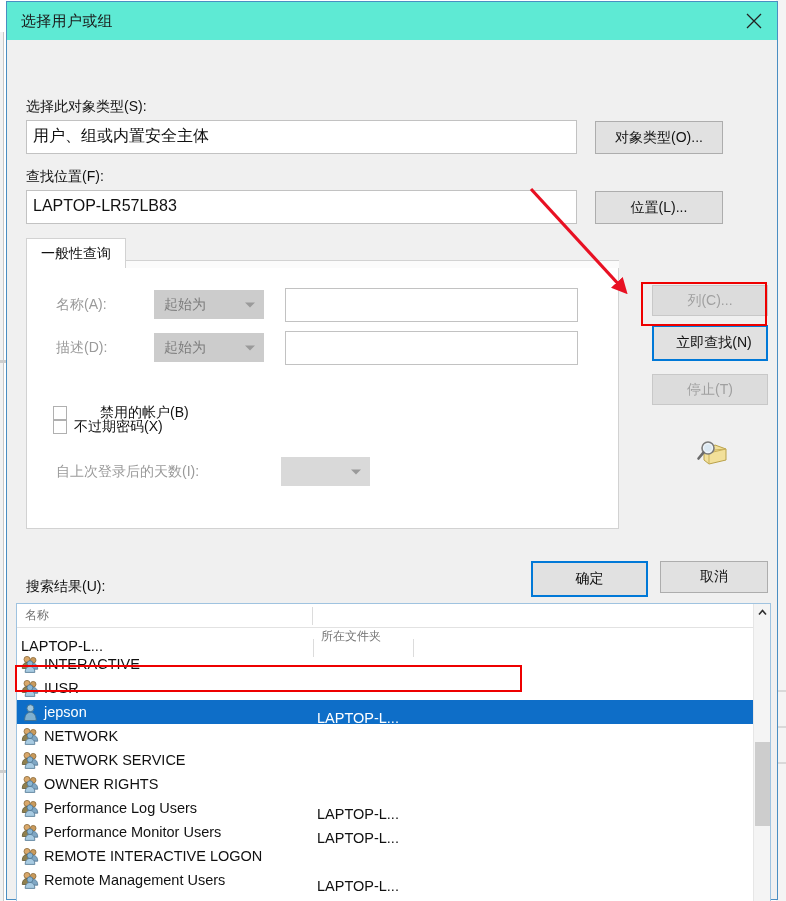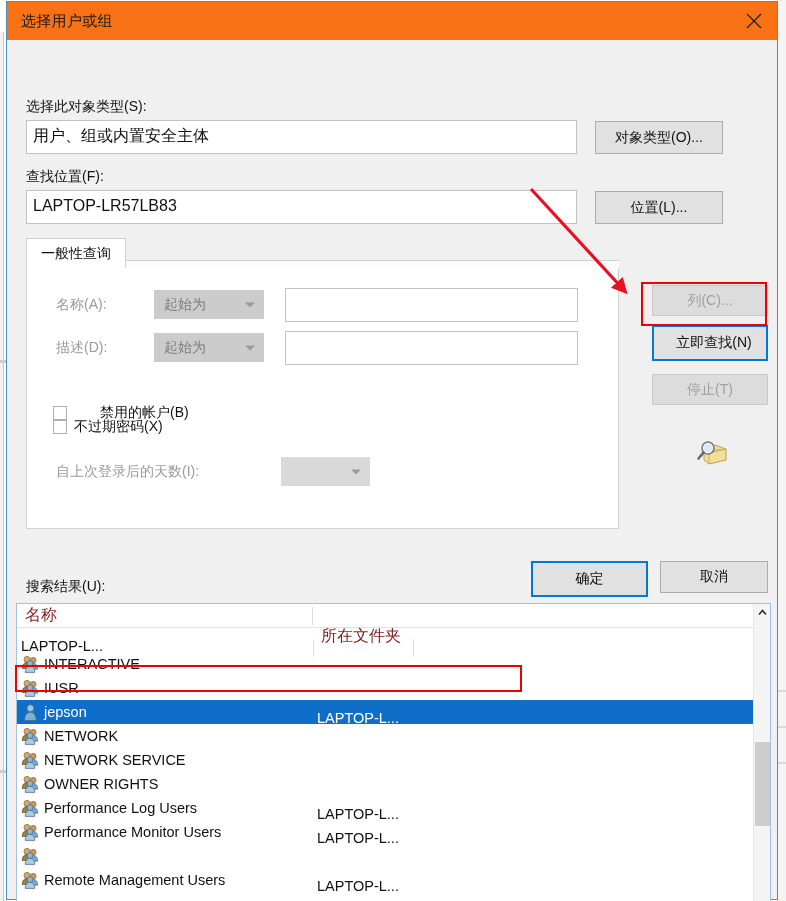--- a/index.html
+++ b/index.html
@@ -42,21 +42,21 @@
   #dialog {
     position: absolute;
     left: 6px; top: 1px;
     width: 772px; height: 899px;
     background: #f0f0f0;
     border: 1px solid #4a8ec2;
     display: flex; flex-direction: column;
   }
   #titlebar {
     height: 38px;
-    background: #f97316;
+    background: #5eead4;
     display: flex; align-items: center;
     flex: 0 0 auto;
     position: relative;
   }
   #title-text {
     margin-left: 14px;
     font-size: 15px;
     color: #1a1a1a;
     letter-spacing: .3px;
   }
@@ -207,21 +207,21 @@
     overflow: hidden;
   }
   #list-header {
     height: 24px;
     background: #ffffff;
     border-bottom: 1px solid #e2e2e2;
     position: relative;
     display: flex;
   }
   #list-header .hcell {
-    font-size: 16px; color: #7f1d1d;
+    font-size: 12px; color: #737373;
     display: flex; align-items: center;
     padding-left: 8px;
     position: relative;
     cursor: pointer;
   }
   #list-header .hcell:not(:first-child)::before {
     content: ""; position: absolute; left: 0; top: 3px;
     width: 1px; height: 18px; background: #dcdcdc;
   }
   #list-header .hcell::after {
@@ -531,20 +531,21 @@
                 <span class="icon">
                   <svg width="20" height="18" viewBox="0 0 20 18">
                     <ellipse cx="6" cy="4.4" rx="3" ry="3" fill="#d9a86b" stroke="#8a6a38" stroke-width=".8"></ellipse>
                     <path d="M1.3,13.5 C1.3,9.2 3.4,7.6 6,7.6 C8.6,7.6 10.7,9.2 10.7,13.5 Z" fill="#8f7f4e" stroke="#5f5530" stroke-width=".8"></path>
                     <ellipse cx="12.2" cy="5.2" rx="2.8" ry="2.8" fill="#c99a5c" stroke="#8a6a38" stroke-width=".8"></ellipse>
                     <path d="M7.8,14.2 C7.8,10.2 9.8,8.5 12.2,8.5 C14.7,8.5 16.7,10.2 16.7,14.2 Z" fill="#7fa7c4" stroke="#4e7490" stroke-width=".8"></path>
                     <ellipse cx="9" cy="8.6" rx="2.9" ry="2.9" fill="#8ab6d3" stroke="#4e7490" stroke-width=".8"></ellipse>
                     <path d="M4.2,17.4 C4.2,13.2 6.3,11.5 9,11.5 C11.7,11.5 13.8,13.2 13.8,17.4 Z" fill="#a8cbe2" stroke="#4e7490" stroke-width=".8"></path>
                   </svg>
                 </span>
+                <span>REMOTE INTERACTIVE LOGON</span>
               </div>
               <div class="cell-folder"></div>
             </div>
             <div class="row">
               <div class="cell-name">
                 <span class="icon">
                   <svg width="20" height="18" viewBox="0 0 20 18">
                     <ellipse cx="6" cy="4.4" rx="3" ry="3" fill="#d9a86b" stroke="#8a6a38" stroke-width=".8"></ellipse>
                     <path d="M1.3,13.5 C1.3,9.2 3.4,7.6 6,7.6 C8.6,7.6 10.7,9.2 10.7,13.5 Z" fill="#8f7f4e" stroke="#5f5530" stroke-width=".8"></path>
                     <ellipse cx="12.2" cy="5.2" rx="2.8" ry="2.8" fill="#c99a5c" stroke="#8a6a38" stroke-width=".8"></ellipse>

